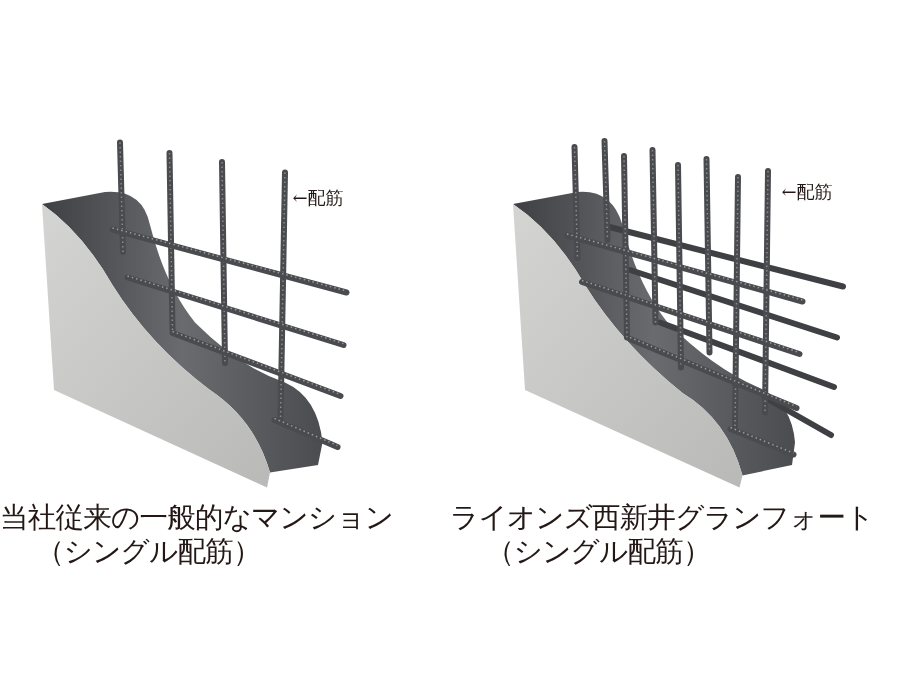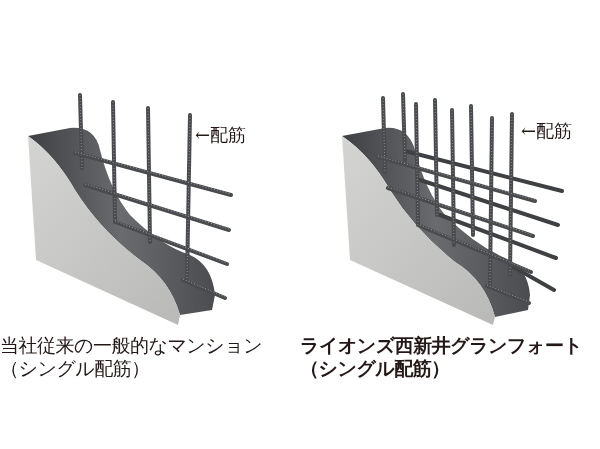--- a/index.html
+++ b/index.html
@@ -2,29 +2,29 @@
 <html><head>
 <meta charset="utf-8">
 <style>
   html, body { margin: 0; padding: 0; background: #ffffff; }
   body { width: 600px; height: 449px; position: relative; overflow: hidden;
          font-family: "DejaVu Serif", "Liberation Serif", serif; color: #231815; }
   .panel { position: absolute; top: 0; width: 300px; height: 449px; }
   .panel.left { left: 0; }
   .panel.right { left: 300px; }
   .illus { position: absolute; left: 0; top: 80px; width: 300px; height: 250px; }
-  .callout { position: absolute; font-size: 18px; line-height: 1; white-space: nowrap; }
+  .callout { position: absolute; font-size: 12px; line-height: 1; white-space: nowrap; }
   .left .callout { left: 195px; top: 126px; }
   .right .callout { left: 221px; top: 122px; }
   .caption { position: absolute; left: 0; width: 300px; text-align: left;
              font-size: 19px; line-height: 23px; white-space: nowrap; letter-spacing: -0.5px; }
   .caption .line1 { display: block; }
-  .caption .line2 { display: block; }
+  .caption .line2 { display: block; padding-left: 24px; }
   .left .caption { top: 334px; }
-  .right .caption { top: 334px; font-weight: bold; }
+  .right .caption { top: 334px; }
 </style>
 </head>
 <body>
 
 <div class="panel left">
   <svg class="illus" viewBox="0 0 300 250" xmlns="http://www.w3.org/2000/svg">
     <defs>
       <linearGradient id="lface" x1="0" y1="0" x2="1" y2="1">
         <stop offset="0" stop-color="#d4d4d2"></stop>
         <stop offset="1" stop-color="#b9b9b7"></stop>

